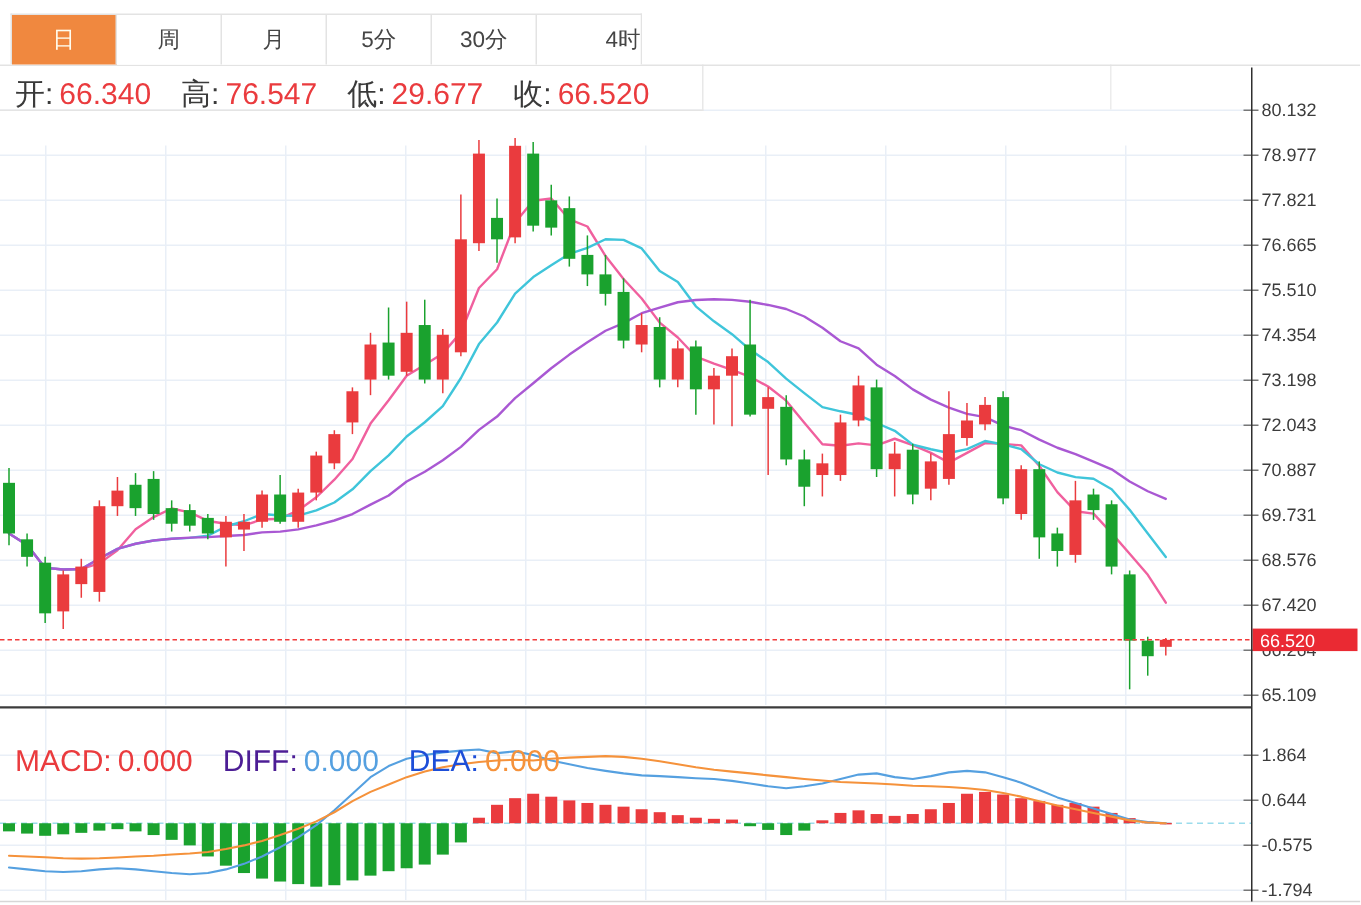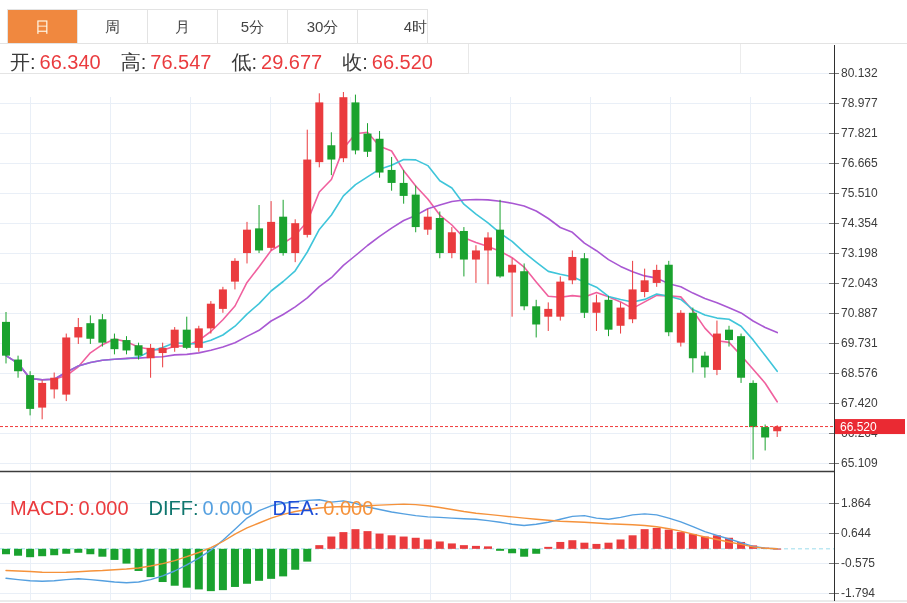--- a/index.html
+++ b/index.html
@@ -320,16 +320,16 @@
   <div class="row1box2"></div>
 
   <div class="legend legend-row" style="top:49px;">
       <span class="pair"><span style="color: rgb(58, 58, 58);">开:</span><span style="color: rgb(234, 59, 62);">66.340</span></span>
       <span class="pair"><span style="color: rgb(58, 58, 58);">高:</span><span style="color: rgb(234, 59, 62);">76.547</span></span>
       <span class="pair"><span style="color: rgb(58, 58, 58);">低:</span><span style="color: rgb(234, 59, 62);">29.677</span></span>
       <span class="pair"><span style="color: rgb(58, 58, 58);">收:</span><span style="color: rgb(234, 59, 62);">66.520</span></span>
     </div>
   <div class="legend legend-row" style="top:497px;">
       <span class="pair"><span style="color: rgb(234, 59, 62);">MACD:</span><span style="color: rgb(234, 59, 62);">0.000</span></span>
-      <span class="pair"><span style="color: #0f766e;">DIFF:</span><span style="color: rgb(85, 160, 224);">0.000</span></span>
+      <span class="pair"><span style="color: #4c1d95;">DIFF:</span><span style="color: rgb(85, 160, 224);">0.000</span></span>
       <span class="pair"><span style="color: #1d4ed8;">DEA:</span><span style="color: rgb(245, 146, 59);">0.000</span></span>
     </div>
 </div>
 
 </body></html>

